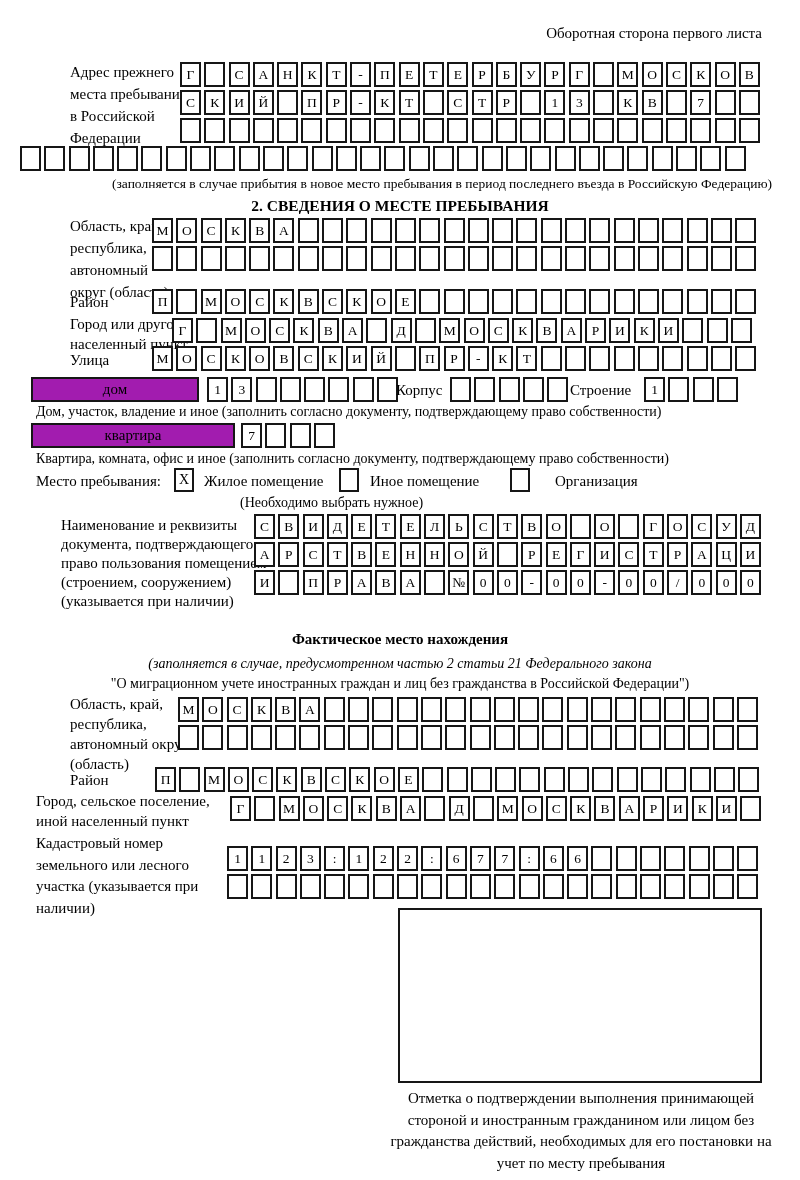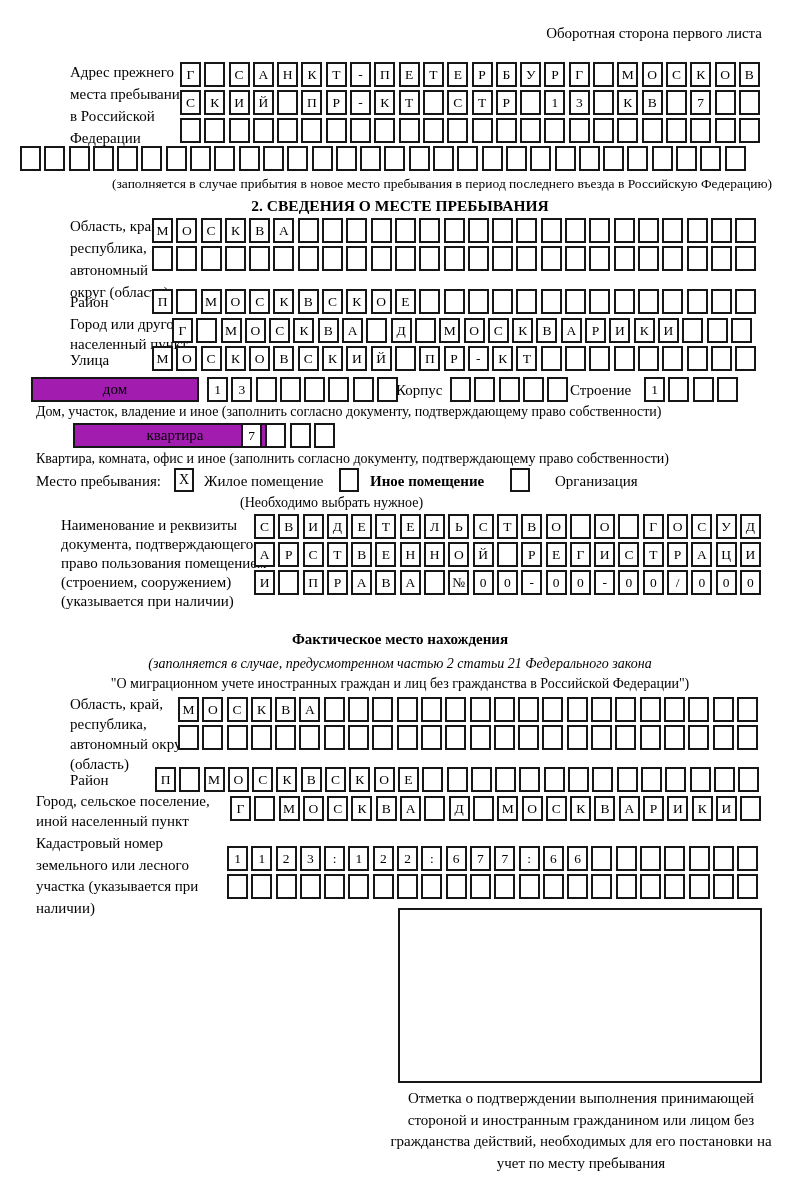--- a/index.html
+++ b/index.html
@@ -315,34 +315,34 @@
     </div>
   <div class="abs label" style="left:570px; top:379px;">Строение</div>
   <div class="boxrow" style="left:644px; top:377px;">
       <span class="box">1</span>
       <span class="box"></span>
       <span class="box"></span>
       <span class="box"></span>
     </div>
   <div class="abs note14" style="left:36px; top:404px;">Дом, участок, владение и иное (заполнить согласно документу, подтверждающему право собственности)</div>
 
-  <div class="abs widebox" style="left:31px; top:423px; width:204px;margin-left:42px;">квартира</div>
+  <div class="abs widebox" style="left:31px; top:423px; width:204px;">квартира</div>
   <div class="boxrow" style="left:241px; top:423px;">
       <span class="box">7</span>
       <span class="box"></span>
       <span class="box"></span>
       <span class="box"></span>
     </div>
   <div class="abs note14" style="left:36px; top:451px;">Квартира, комната, офис и иное (заполнить согласно документу, подтверждающему право собственности)</div>
 
   <div class="abs label" style="left:36px; top:470px;">Место пребывания:</div>
   <div class="abs cbox" style="left:174px; top:468px;">X</div>
   <div class="abs label" style="left:204px; top:470px;">Жилое помещение</div>
   <div class="abs cbox" style="left:339px; top:468px;"></div>
-  <div class="abs label" style="left:370px; top:470px;font-weight:bold;">Иное помещение</div>
+  <div class="abs label" style="left:370px; top:470px;">Иное помещение</div>
   <div class="abs cbox" style="left:510px; top:468px;"></div>
   <div class="abs label" style="left:555px; top:470px;">Организация</div>
   <div class="abs note14" style="left:240px; top:495px;">(Необходимо выбрать нужное)</div>
 
   <div class="abs label" style="left:36px; top:516px; width:218px; line-height:19px;margin-left:25px;">Наименование и реквизиты документа, подтверждающего право пользования помещением (строением, сооружением) (указывается при наличии)</div>
   <div class="boxrow" style="left:254px; top:514px;">
       <span class="box">С</span>
       <span class="box">В</span>
       <span class="box">И</span>
       <span class="box">Д</span>

